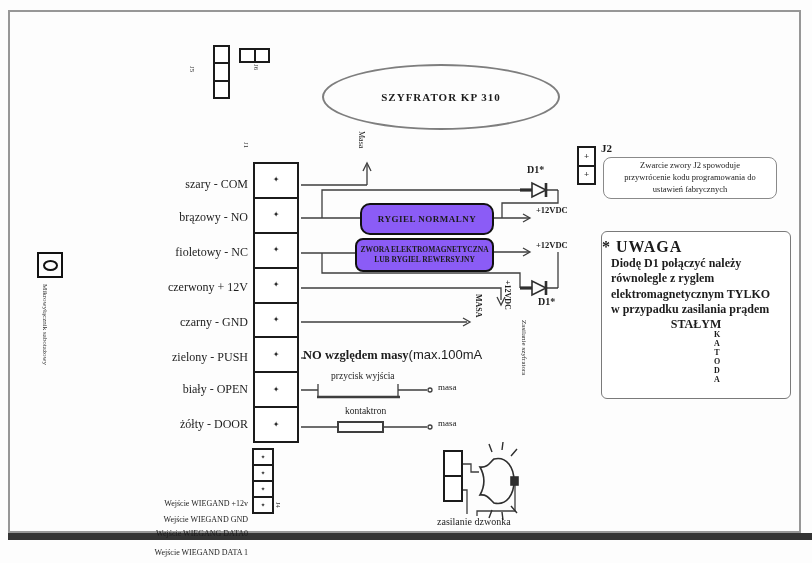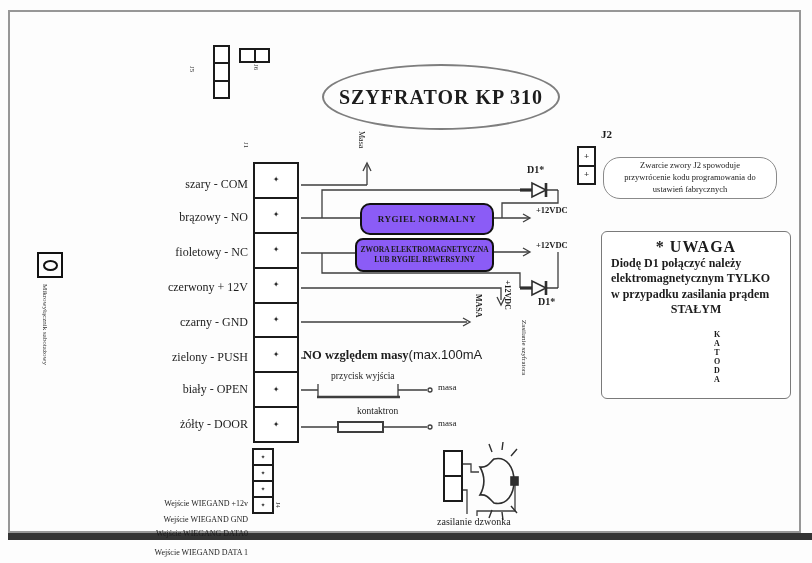--- a/index.html
+++ b/index.html
@@ -4,44 +4,44 @@
 <style>
   html,body{margin:0;padding:0;background:#fff;}
   #canvas{position:relative;width:812px;height:563px;background:#fdfdfd;overflow:hidden;
           font-family:"Liberation Serif",serif;color:#1c1c1c;}
   .abs{position:absolute;}
   
   .frame{left:8px;top:10px;width:789px;height:519px;border:2px solid #979797;}
   .bottom-bar{left:8px;top:533px;width:804px;height:7px;background:#343434;}
   
   .ellipse{left:322px;top:64px;width:234px;height:62px;border:2px solid #7e7e7e;border-radius:50%;
-           display:flex;align-items:center;justify-content:center;font-weight:bold;font-size:20px;letter-spacing:1px;}
+           display:flex;align-items:center;justify-content:center;font-weight:bold;font-size:11px;letter-spacing:1px;}
   
   .block{border:2px solid #1b1b1b;background:#fff;display:flex;box-sizing:border-box;}
   .vblock{flex-direction:column;}
   .hblock{flex-direction:row;}
   .cell{flex:1;display:flex;align-items:center;justify-content:center;}
   .vblock .cell{border-bottom:2px solid #1b1b1b;}
   .vblock .cell:last-child{border-bottom:none;}
   .hblock .cell{border-right:2px solid #1b1b1b;}
   .hblock .cell:last-child{border-right:none;}
   .pin-dot{font-size:8px;color:#2a2a2a;line-height:1;}
   .pin-dot.small{font-size:6px;}
   .plus{font-size:9px;color:#333;font-weight:bold;line-height:1;}
   
   .pinlabel{left:58px;width:190px;text-align:right;font-size:12px;white-space:nowrap;}
   .wglabel{left:98px;width:150px;text-align:right;font-size:8px;white-space:nowrap;margin-top:48px;}
   .rot{transform:rotate(90deg);transform-origin:left top;font-size:7px;color:#333;white-space:nowrap;}
   .vtext{writing-mode:vertical-rl;white-space:nowrap;}
   .devbox{border:2.5px solid #111;border-radius:10px;background:#8b5cf6;display:flex;flex-direction:column;
           align-items:center;justify-content:center;font-weight:bold;text-align:center;}
-  .notebox{border:1.5px solid #8a8a8a;border-radius:17px;background:#fff;font-size:8.5px;line-height:1.4;
+  .notebox{border:1.5px solid #8a8a8a;border-radius:8px;background:#fff;font-size:8.5px;line-height:1.4;
            display:flex;flex-direction:column;align-items:center;justify-content:center;text-align:center;color:#222;}
   .uwaga{border:1.6px solid #7a7a7a;border-radius:6px;background:#fff;}
-  .uwaga .title{text-align:center;font-weight:bold;font-size:16px;margin-top:6px;letter-spacing:1px;}
+  .uwaga .title{text-align:left;font-weight:bold;font-size:16px;margin-top:6px;letter-spacing:1px;}
   .uwaga .ln{font-weight:bold;font-size:12px;line-height:1.28;padding-left:9px;white-space:nowrap;}
   .uwaga .ln.center{text-align:center;padding-left:0;}
   .kat{width:10px;text-align:center;font-weight:bold;font-size:8px;line-height:1.12;}
   .ann{white-space:nowrap;}
   svg{position:absolute;left:0;top:0;pointer-events:none;}
 </style>
 </head>
 <body>
 
 <div id="canvas">
@@ -210,47 +210,48 @@
   <div class="abs ann" style="left:538px;top:296px;font-weight:bold;font-size:10px;">D1*</div>
   <div class="abs vtext" style="left:503px;top:280px;font-weight:bold;font-size:8px;">+12VDC</div>
   <div class="abs vtext" style="left:474px;top:294px;font-weight:bold;font-size:8px;">MASA</div>
   <div class="abs vtext" style="left:520px;top:320px;font-size:7px;">Zasilanie szyfratora</div>
 
   <div class="abs ann" style="left:303px;top:345px;">
     <span style="font-weight:bold;font-size:12.5px;">NO względem masy</span><span style="font-family:'Liberation Sans',sans-serif;font-size:13px;">(max.100mA</span>
   </div>
   <div class="abs ann" style="left:331px;top:371px;font-size:9.5px;">przycisk wyjścia</div>
   <div class="abs ann" style="left:438px;top:382px;font-size:9px;">masa</div>
-  <div class="abs ann" style="left:357px;top:406px;font-size:9.5px;">kontaktron</div>
+  <div class="abs ann" style="left:345px;top:406px;font-size:9.5px;">kontaktron</div>
   <div class="abs ann" style="left:438px;top:418px;font-size:9px;">masa</div>
 
   <div class="abs block vblock" style="left:443px;top:450px;width:20px;height:52px;">
     <div class="cell"></div>
       <div class="cell"></div>
   </div>
   <div class="abs ann" style="left:437px;top:516px;font-size:10px;">zasilanie dzwonka</div>
 
   <div class="abs block vblock" style="left:577px;top:146px;width:19px;height:39px;">
     <div class="cell">
         <span class="plus">+</span>
       </div>
     <div class="cell">
         <span class="plus">+</span>
       </div>
   </div>
-  <div class="abs ann" style="left:601px;top:128px;font-weight:bold;font-size:11px;">J2</div>
+  <div class="abs ann" style="left:601px;top:142px;font-weight:bold;font-size:11px;">J2</div>
   <div class="abs notebox" style="left:603px;top:157px;width:172px;height:40px;">
     <span>Zwarcie zwory J2 spowoduje</span>
     <span>przywrócenie kodu programowania do</span>
     <span>ustawień fabrycznych</span>
   </div>
 
   <div class="abs uwaga" style="left:601px;top:231px;width:188px;height:166px;">
     <div class="title">* UWAGA</div>
     <div class="ln">Diodę D1 połączyć należy</div>
+    <div class="ln">równolegle z ryglem</div>
     <div class="ln">elektromagnetycznym TYLKO</div>
     <div class="ln">w przypadku zasilania prądem</div>
     <div class="ln center">STAŁYM</div>
   </div>
   <div class="abs kat" style="left:712px;top:331px;">
     <div>K</div>
     <div>A</div>
     <div>T</div>
     <div>O</div>
     <div>D</div>

